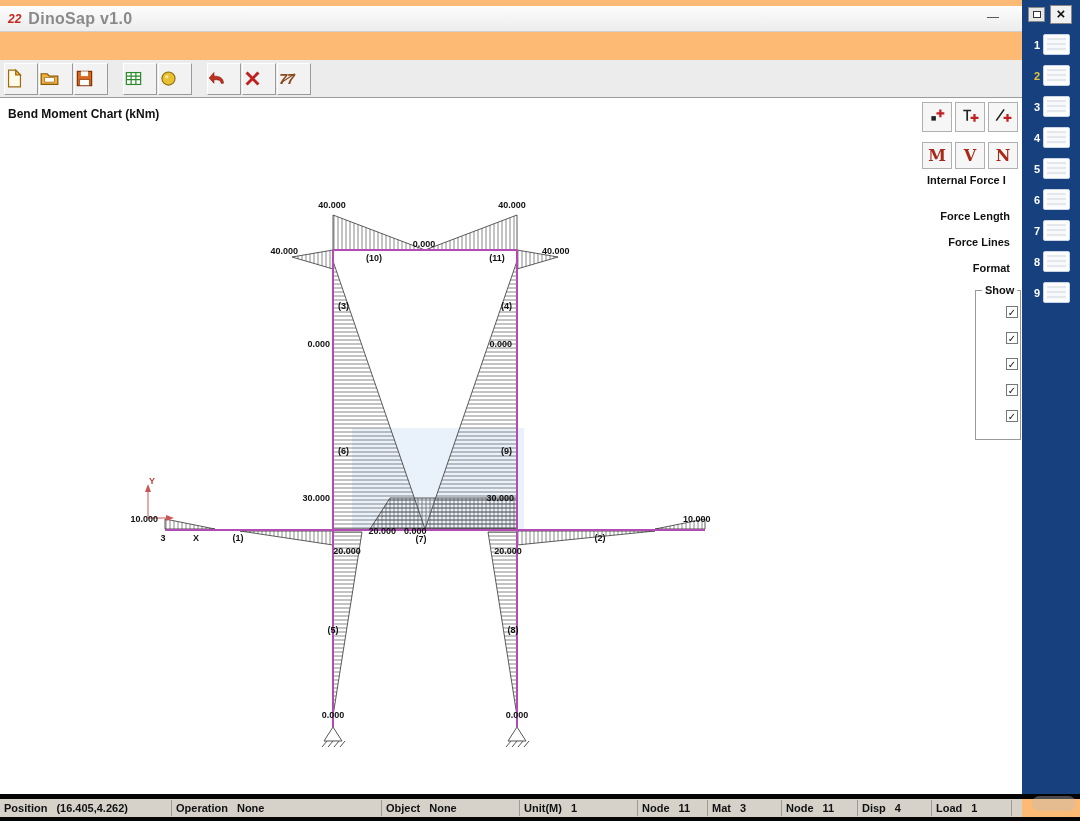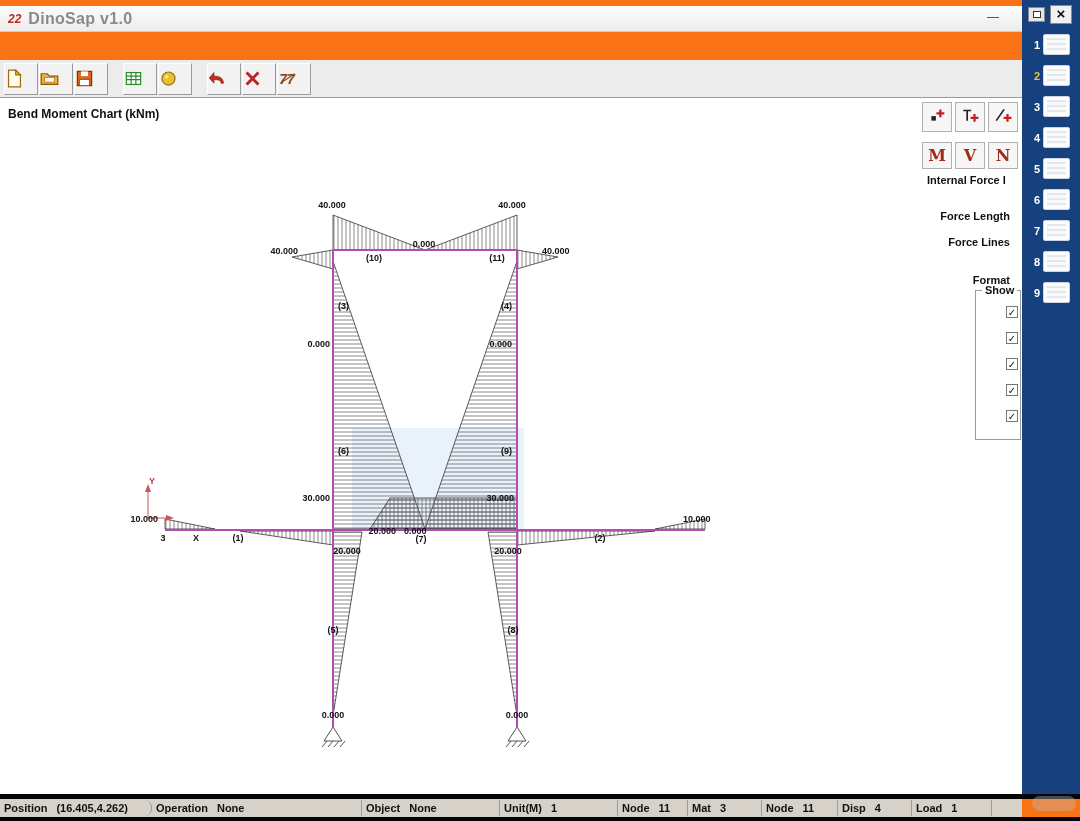--- a/index.html
+++ b/index.html
@@ -1,17 +1,17 @@
 <!DOCTYPE html>
 <html><head>
 <meta charset="utf-8">
 <style>
   html,body{margin:0;padding:0;background:#000;}
   *{box-sizing:border-box;}
-  #screen{position:relative;width:1080px;height:821px;background:#f97316;overflow:hidden;
+  #screen{position:relative;width:1080px;height:821px;background:#fdba74;overflow:hidden;
           font-family:"Liberation Sans",sans-serif;padding-left:48px;-webkit-font-smoothing:antialiased;}
   .abs{position:absolute;}
 
   
   #titlebar{left:0;top:6px;width:1022px;height:26px;
     background:linear-gradient(#fdfdfd,#ececec);border-bottom:1px solid #cfcfcf;
     display:flex;align-items:center;padding:0 8px;}
   .app-ico{color:#c22a1e;font-weight:bold;font-style:italic;font-size:12px;margin-right:7px;}
   #title-text{color:#8a8a8a;font-size:16px;font-weight:bold;letter-spacing:.3px;}
   #min-btn{position:absolute;right:18px;top:3px;width:22px;height:18px;text-align:center;
@@ -262,21 +262,21 @@
         </div>
       </div>
     <div class="rp-row" id="rp-forces" style="left:4px;top:44px;">
         <div class="rp-force">M</div>
         <div class="rp-force">V</div>
         <div class="rp-force">N</div>
       </div>
     <div class="rp-caption" style="left:9px;top:76px;">Internal Force I</div>
     <div class="rp-label" style="top:112px;">Force Length</div>
     <div class="rp-label" style="top:138px;">Force Lines</div>
-    <div class="rp-label" style="top:176px;">Format</div>
+    <div class="rp-label" style="top:164px;">Format</div>
     <div id="show-box"></div>
     <div id="show-caption">Show</div>
     <div id="rp-checks">
         <div class="cb" style="top: 208px;">✓</div>
         <div class="cb" style="top: 234px;">✓</div>
         <div class="cb" style="top: 260px;">✓</div>
         <div class="cb" style="top: 286px;">✓</div>
         <div class="cb" style="top: 312px;">✓</div>
       </div>
   </div>
@@ -319,21 +319,21 @@
         <span class="pg-thumb"></span>
       </div>
     </div>
   <div id="max-btn" class="abs">
       <span></span>
     </div>
   <div id="close-btn" class="abs">×</div>
 
   <div id="status-black-top" class="abs"></div>
   <div id="statusbar" class="abs">
-      <div class="sb-seg" style="width: 152px; border-radius: 7px;">
+      <div class="sb-seg" style="width: 172px;">
         <span>Position</span>
         <span>(16.405,4.262)</span>
       </div>
       <div class="sb-seg" style="width: 210px;">
         <span>Operation</span>
         <span>None</span>
       </div>
       <div class="sb-seg" style="width: 138px;">
         <span>Object</span>
         <span>None</span>

